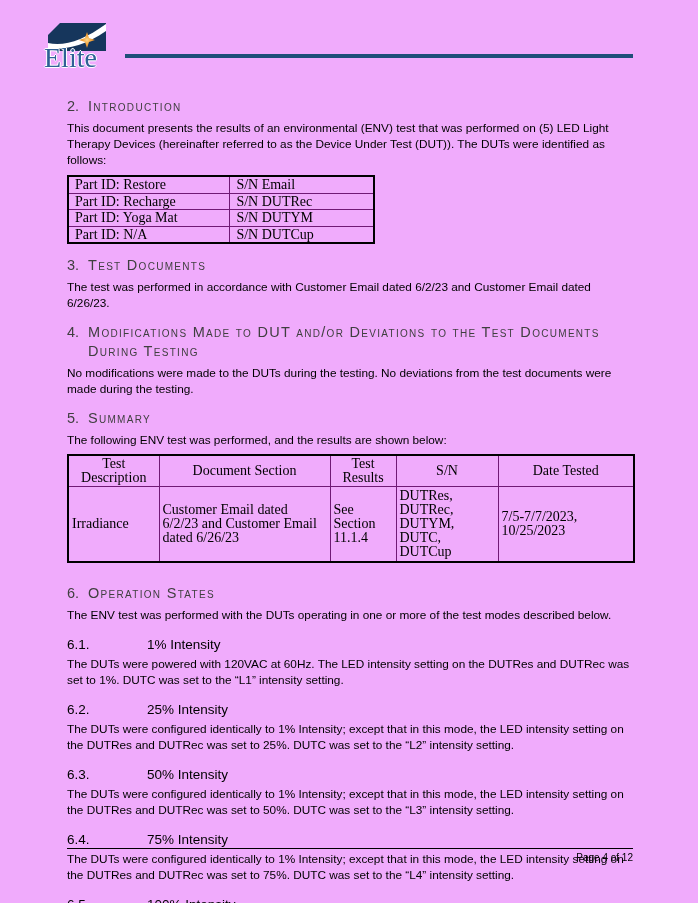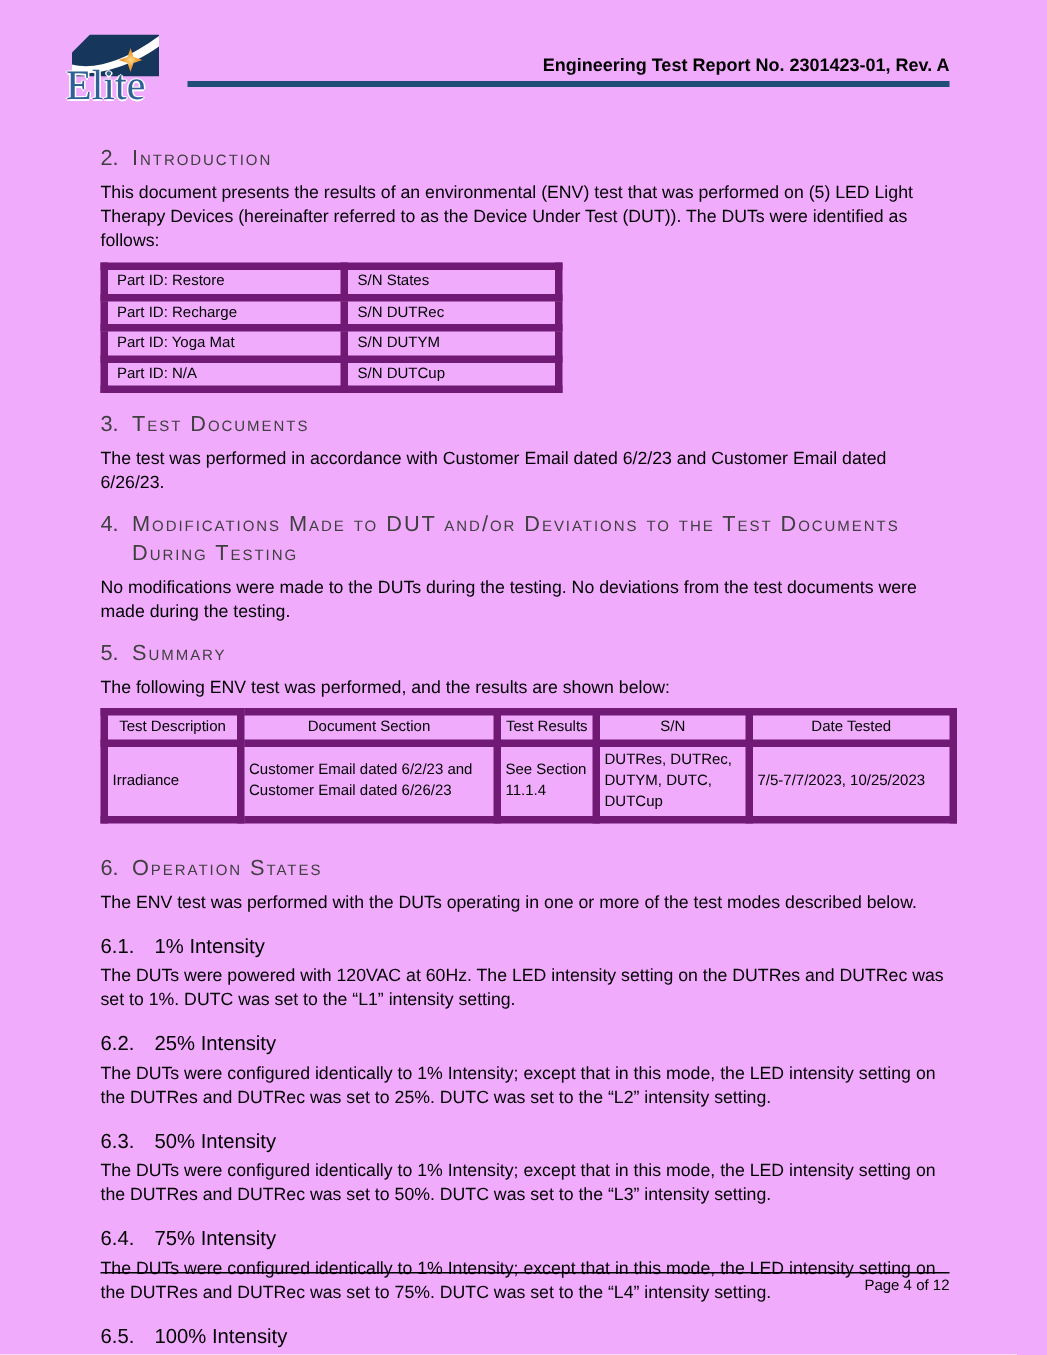--- a/index.html
+++ b/index.html
@@ -34,27 +34,28 @@
   }
   .sec-head .num { width:21px; flex:0 0 21px; }
   .sec-head .ttl { font-variant:small-caps; letter-spacing:1.3px; }
   .sec-head.first { margin-top:2px; }
   .sec-head.gap   { margin-top:21px; }
 
   .sub-head {
     display:flex; align-items:baseline;
     font-size:13.5px; line-height:17px; color:#000;
     margin:13px 0 3px 0;
+    gap:44px;
   }
   .sub-head .num { width:36px; flex:0 0 36px; }
 
   p.body { font-size:11.8px; line-height:16px; margin:0; }
 
   table { border-collapse:collapse; border:2px solid #000; }
-  td, th { border:5px solid #701a75; font-size:10px; font-weight:normal; }
+  td, th { border:1px solid #701a75; font-size:14px; font-weight:normal;font-family:Liberation Serif, serif; }
 
   .dut-table { width:308px; margin:7px 0 2px 0; }
   .dut-table td { padding:1px 6px; line-height:13.5px; }
 
   .sum-table { width:566px; margin:6px 0 2px 0; table-layout:fixed; }
   .sum-table th { text-align:center; padding:1px 2px; line-height:14px; }
   .sum-table td { text-align:left; padding:2px 3px; line-height:14px; }
 
   
   .footer-rule { position:absolute; top:848px; left:67px; width:566px; height:1px; background:#000; }
@@ -73,40 +74,39 @@
           <stop offset="45%" stop-color="#f2a33c"></stop>
           <stop offset="100%" stop-color="#d97f1e"></stop>
         </radialGradient>
       </defs>
       <polygon points="0,12 12,0 58,0 58,28 0,28" fill="#16365c"></polygon>
       <path d="M0,20 C16,24 36,17 58,1 L58,8 C38,22 18,27 0,26 Z" fill="#ffffff"></path>
       <path d="M39,9 L41,15 L47,17 L41,19 L39,25 L37,19 L31,17 L37,15 Z" fill="url(#starGold)"></path>
     </svg>
     <div class="logo-text">Elite</div>
   </div>
-  <div class="header-title">Engineering Test Report No. 2301423-01, Rev. A</div>
   <div class="header-rule"></div>
 
   <div class="content">
 
     <div class="sec-head first">
       <span class="num">2.</span>
       <span class="ttl">Introduction</span>
     </div>
     <p class="body">This document presents the results of an environmental (ENV) test that was performed on (5) LED Light Therapy Devices (hereinafter referred to as the Device Under Test (DUT)). The DUTs were identified as follows:</p>
 
     <table class="dut-table">
       <colgroup>
           <col style="width:163px">
           <col style="width:145px">
         </colgroup>
       <tbody>
         <tr>
           <td>Part ID: Restore</td>
-          <td>S/N States</td>
+          <td>S/N Email</td>
         </tr>
         <tr>
           <td>Part ID: Recharge</td>
           <td>S/N DUTRec</td>
         </tr>
         <tr>
           <td>Part ID: Yoga Mat</td>
           <td>S/N DUTYM</td>
         </tr>
         <tr>

